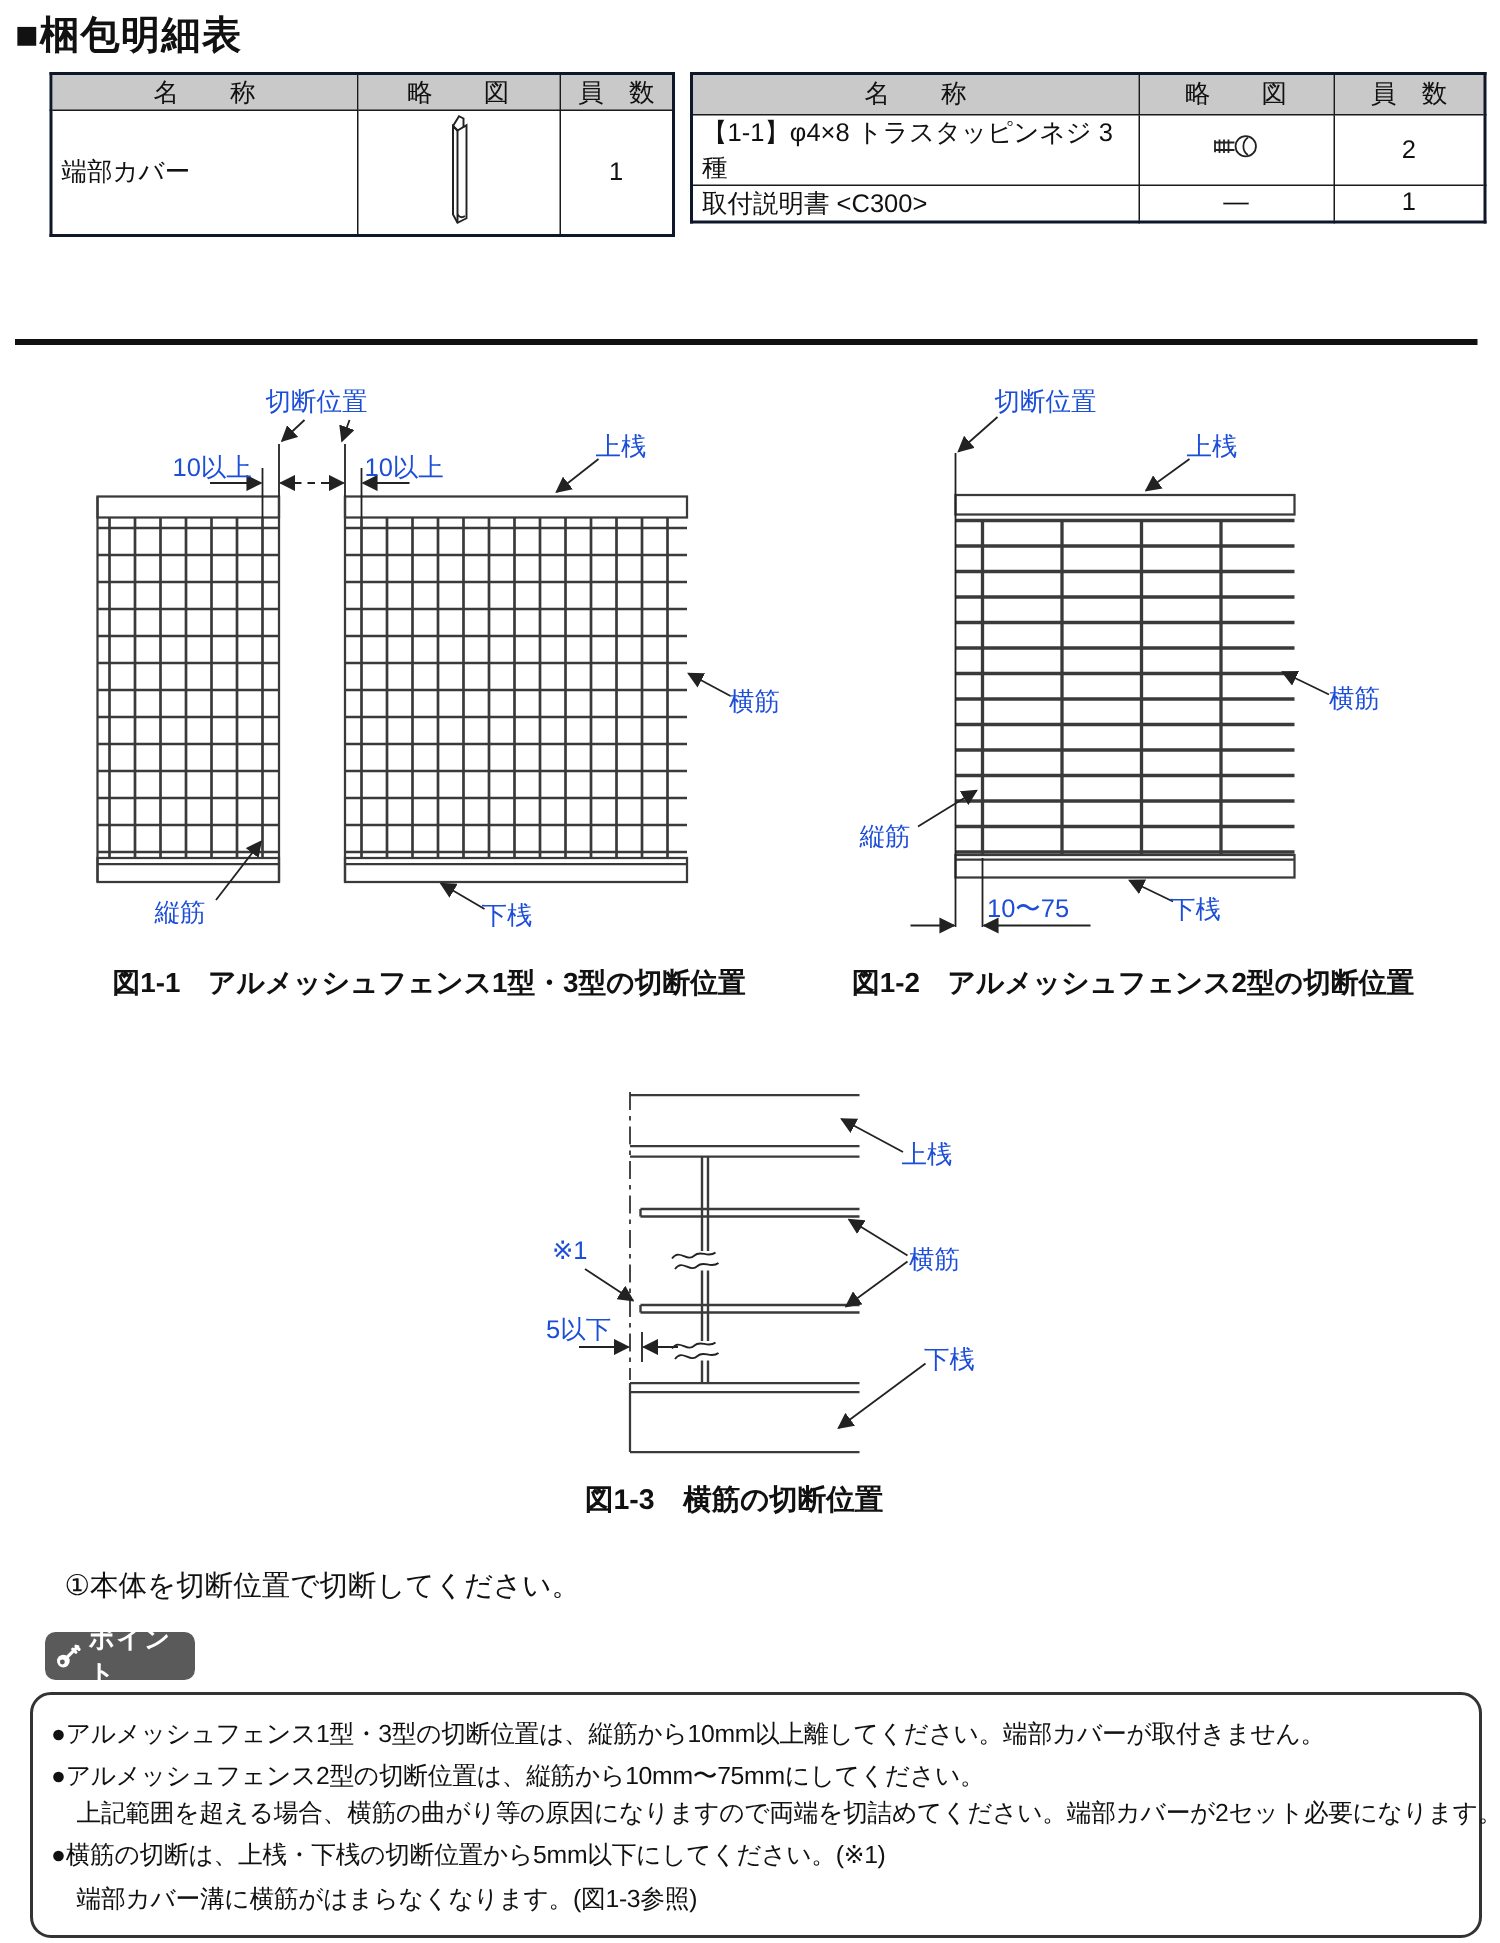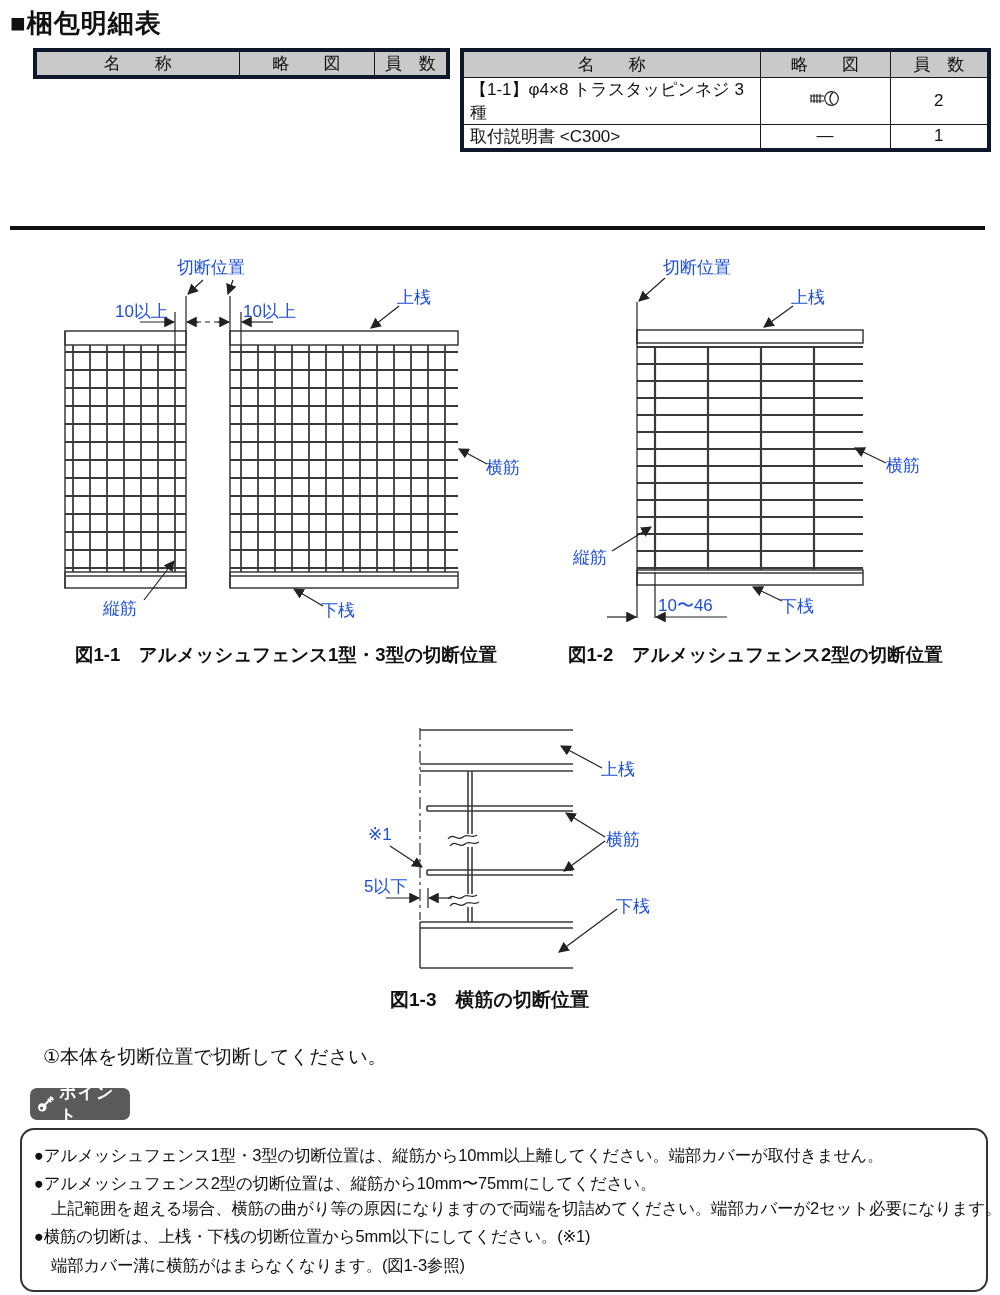--- a/index.html
+++ b/index.html
@@ -3,21 +3,21 @@
 <meta charset="utf-8">
 <style>
   html,body{margin:0;padding:0;background:#fff;}
   .page{position:relative;width:1000px;height:1295px;background:#fff;overflow:hidden;
         font-family:"Liberation Sans","DejaVu Sans",sans-serif;color:#111;}
   .abs{position:absolute;}
   .doc-title{left:10px;top:6px;font-size:26px;font-weight:bold;letter-spacing:1px;}
   .sec-head{left:12px;top:188px;font-size:28px;font-weight:bold;}
   .sec-rule{left:10px;top:226px;width:975px;height:4px;background:#111;}
   
-  .ptable{position:absolute;border-collapse:collapse;border:4px solid #0f172a;table-layout:fixed;background:#fff;}
+  .ptable{position:absolute;border-collapse:collapse;border:2px solid #0f172a;table-layout:fixed;background:#fff;}
   .ptable th,.ptable td{border:1px solid #1a1a1a;font-size:17px;font-weight:normal;padding:0 6px;overflow:hidden;}
   .ptable th{background:#c9c9c9;text-align:center;}
   .nm{text-align:left;}
   .ct{text-align:center;}
   
   .fig{position:absolute;}
   .fig svg{position:absolute;left:0;top:0;}
   .dlabel{position:absolute;font-size:17px;white-space:nowrap;color:#1d4ed8;}
   .figcap{position:absolute;font-size:18.5px;font-weight:bold;white-space:nowrap;}
   .rail{fill:#fff;stroke:#3a3a3a;stroke-width:1.5;}
@@ -49,20 +49,35 @@
     <colgroup>
         <col style="width:204px">
         <col style="width:135px">
         <col>
       </colgroup>
     <tbody>
         <tr style="height:24px">
       <th>名　　称</th>
       <th>略　　図</th>
       <th>員　数</th>
+    </tr>
+    <tr style="height:83px">
+      <td class="nm">端部カバー</td>
+      <td class="ct">
+        <svg width="26" height="76" viewBox="0 0 26 76">
+          <g stroke="#222" stroke-width="1.3" fill="none">
+            <path d="M9 10 L13 3.5 L16 5 L16 11"></path>
+            <path d="M9 10 L9 69 L12 74.5 L18 71.5 L18 9.5 L12 13 Z"></path>
+            <path d="M12 13 L12 74.5"></path>
+            <path d="M9 10 L12 13"></path>
+            <path d="M12 69 q2 3 5 1"></path>
+          </g>
+        </svg>
+      </td>
+      <td class="ct">1</td>
     </tr>
   </tbody>
     </table>
 
   <table class="ptable" style="left:460px;top:48px;width:531px;">
     <colgroup>
         <col style="width:298px">
         <col style="width:130px">
         <col>
       </colgroup>
@@ -242,21 +257,21 @@
         <line class="thin" x1="331" y1="213" x2="300" y2="198" marker-end="url(#arw)"></line>
         <line class="thin" x1="57" y1="301" x2="96" y2="277" marker-end="url(#arw)"></line>
         <line class="thin" x1="227" y1="351" x2="198" y2="337" marker-end="url(#arw)"></line>
       </g>
     </svg>
     <div class="dlabel" style="left:108px;top:6px;">切断位置</div>
     <div class="dlabel" style="left:236px;top:36px;">上桟</div>
     <div class="dlabel" style="left:331px;top:204px;">横筋</div>
     <div class="dlabel" style="left:18px;top:296px;">縦筋</div>
     <div class="dlabel" style="left:225px;top:345px;">下桟</div>
-    <div class="dlabel" style="left:103px;top:344px;">10〜46</div>
+    <div class="dlabel" style="left:103px;top:344px;">10〜75</div>
   </div>
   <div class="figcap" style="left:568px;top:642px;">図1-2　アルメッシュフェンス2型の切断位置</div>
 
   <div class="fig" style="left:340px;top:720px;width:330px;height:300px;">
     <svg width="330" height="300" viewBox="0 0 330 300">
 
       <g>
         <line class="ln" x1="80" y1="10" x2="233" y2="10"></line>
         <line class="ln" x1="80" y1="44" x2="233" y2="44"></line>
         <line class="ln" x1="80" y1="51" x2="233" y2="51"></line>

